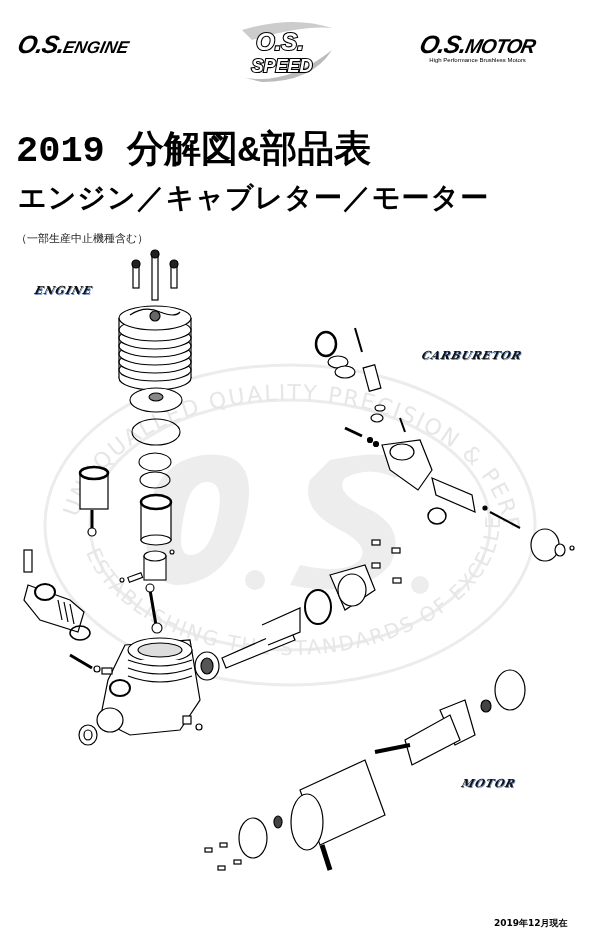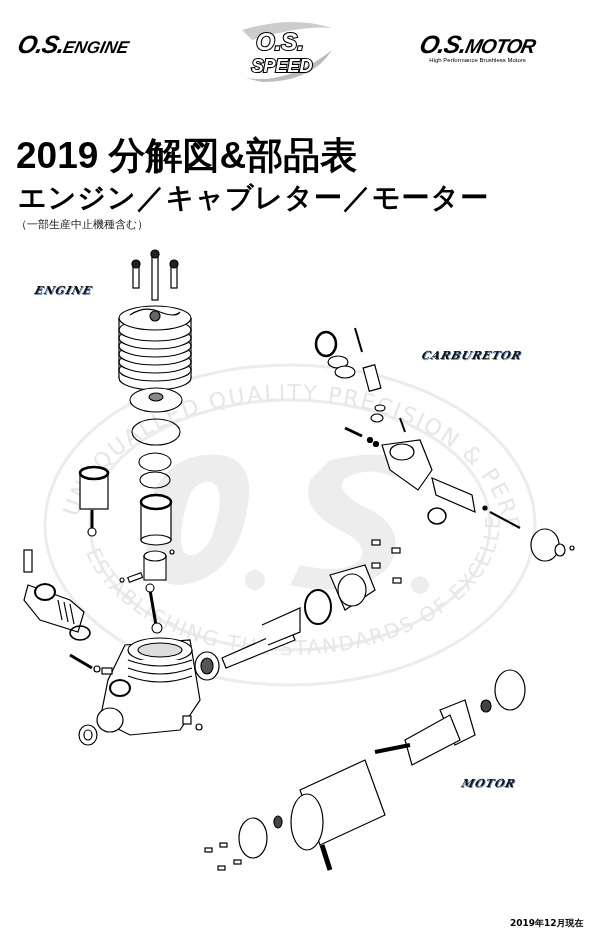--- a/index.html
+++ b/index.html
@@ -5,28 +5,28 @@
   html, body { margin:0; padding:0; background:#ffffff; }
   body { width:600px; height:944px; position:relative; overflow:hidden; font-family:"DejaVu Sans", sans-serif; color:#000; }
   .abs { position:absolute; }
   .logo-engine { left:18px; top:30px; font-family:"Liberation Sans", sans-serif; font-weight:bold; font-style:italic; font-size:25px; letter-spacing:-1px; transform:skewX(-12deg); }
   .logo-engine .sub { font-size:17px; letter-spacing:0; }
   .logo-speed { left:222px; top:20px; width:120px; height:65px; }
   .logo-motor { left:420px; top:30px; text-align:center; }
   .logo-motor .main { font-family:"Liberation Sans", sans-serif; font-weight:bold; font-style:italic; font-size:25px; transform:skewX(-12deg); letter-spacing:-1px; }
   .logo-motor .main .sub { font-size:20px; }
   .logo-motor .tag { font-family:"Liberation Sans", sans-serif; font-size:6px; margin-top:-2px; }
-  .title { left:16px; top:131px; font-family:Liberation Sans, sans-serif; font-weight:bold; font-size:37px; letter-spacing:0px; }
+  .title { left:16px; top:124px; font-family:Liberation Mono, monospace; font-weight:bold; font-size:37px; letter-spacing:0px; }
   .subtitle { left:18px; top:179px; font-family:"DejaVu Sans", sans-serif; font-weight:bold; font-size:28px; letter-spacing:1px; }
-  .note { left:16px; top:217px; font-size:11px; color:#222; }
+  .note { left:16px; top:231px; font-size:11px; color:#222; }
   .label { font-family:"DejaVu Serif", serif; font-style:italic; font-weight:bold; font-size:11px; letter-spacing:1px; transform:skewX(-15deg); color:#111; text-shadow:1px 1px 0 #6a8cc4; }
   .lbl-engine { left:35px; top:284px; }
   .lbl-carb { left:422px; top:349px; }
   .lbl-motor { left:462px; top:777px; }
-  .date { left:494px; top:917px; font-weight:bold; font-size:9px;margin-left:16px; }
+  .date { left:494px; top:917px; font-weight:bold; font-size:9px; }
   svg.diagram { position:absolute; left:0; top:0; }
 </style>
 </head>
 <body>
 
 <div class="abs logo-engine">
   <span>O.S.</span><span class="sub">ENGINE</span>
 </div>
 
 <svg class="abs logo-speed" viewBox="0 0 120 65" width="120" height="65">

